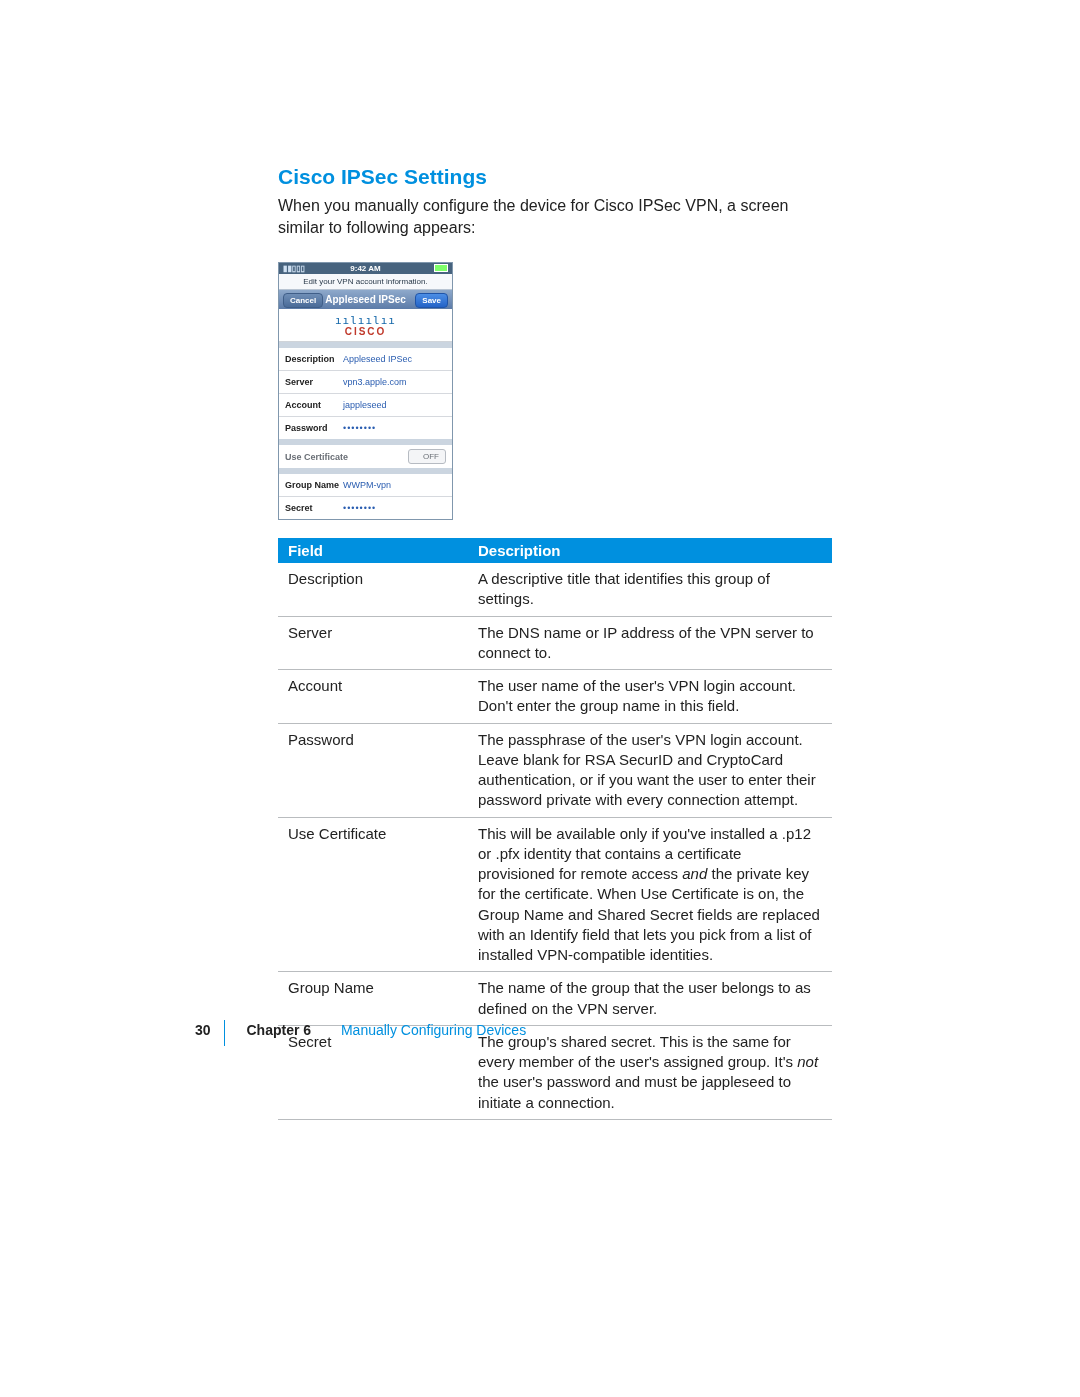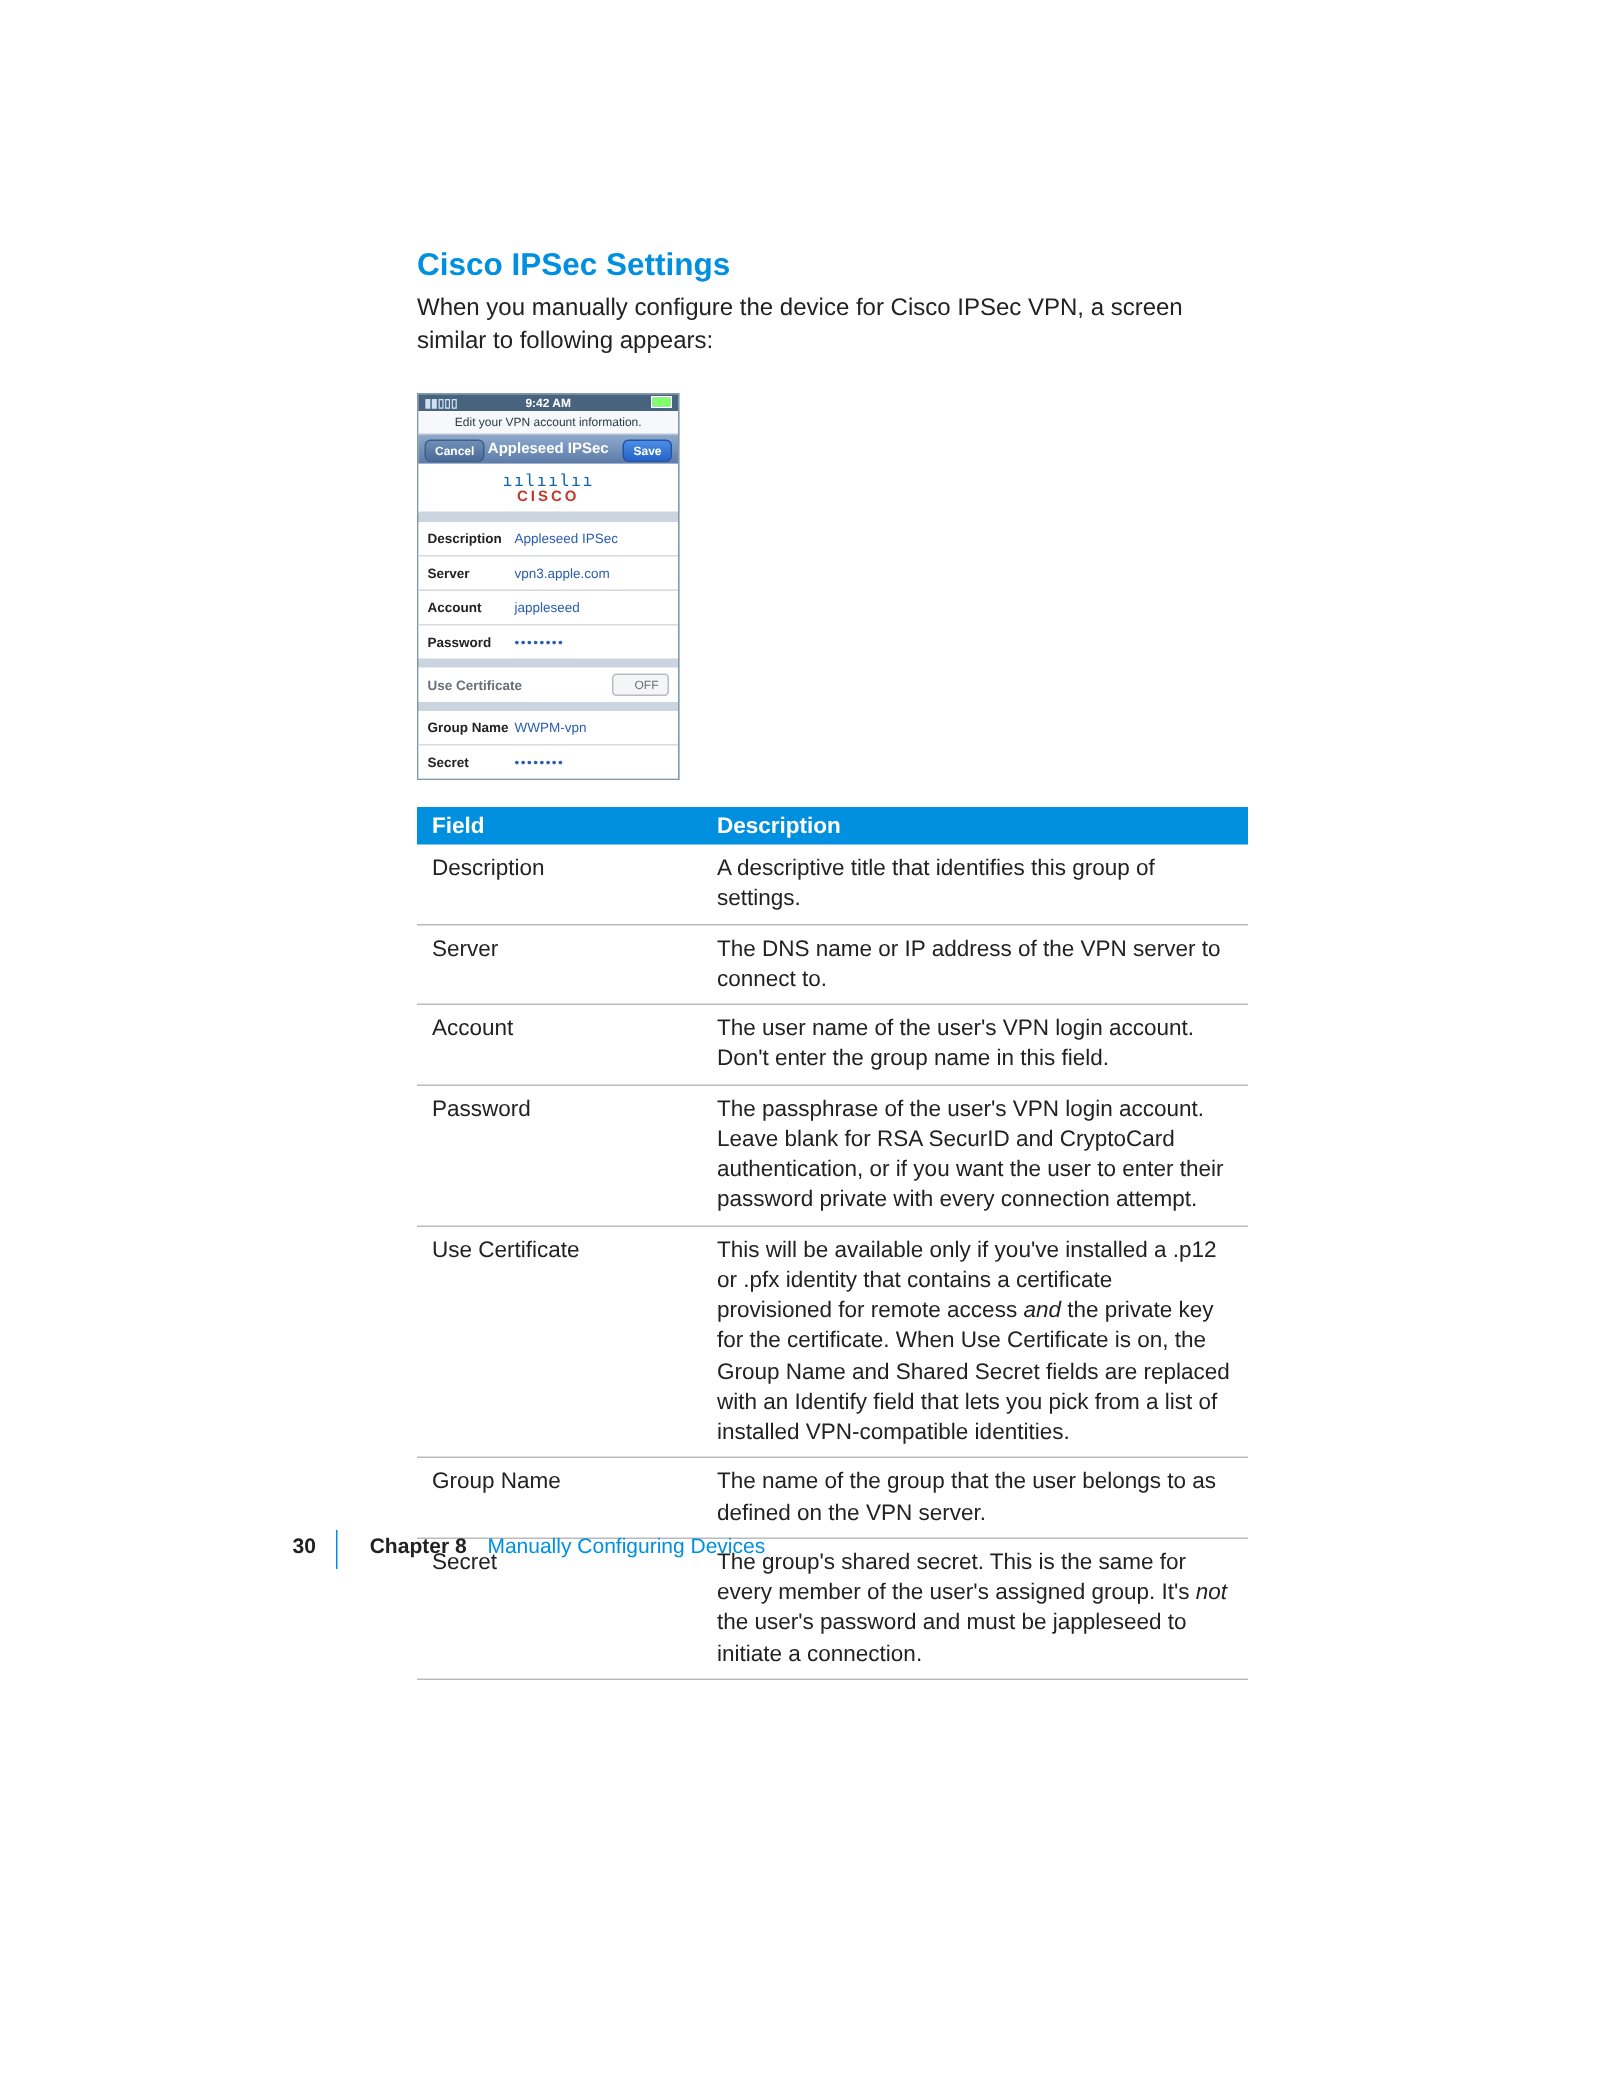--- a/index.html
+++ b/index.html
@@ -156,21 +156,21 @@
   .footer-rule {
     position: absolute;
     left: 224px;
     bottom: 139px;
     width: 1px;
     height: 26px;
     background: #0090df;
   }
   .footer .pg { font-weight: 600; margin-right: 32px; }
   .footer .chap { font-weight: 600; }
-  .footer .chapname { color: #0090df; margin-left: 10px; }
+  .footer .chapname { color: #0090df; margin-left: 26px; }
 </style>
 </head>
 <body>
 
 <div class="page">
 
   <div class="heading">Cisco IPSec Settings</div>
   <div class="body-text">When you manually configure the device for Cisco IPSec VPN, a screen similar to following appears:</div>
 
   <div class="screenshot">
@@ -262,17 +262,17 @@
         <td>
           <span>The group's shared secret. This is the same for every member of the user's assigned group. It's </span><em>not</em><span> the user's password and must be jappleseed to initiate a connection.</span>
         </td>
       </tr>
     </tbody>
   </table>
 
   <div class="footer-rule"></div>
   <div class="footer">
     <span class="pg">30</span>
-    <span class="chap">Chapter 8</span>
+    <span class="chap">Chapter 6</span>
     <span class="chapname">Manually Configuring Devices</span>
   </div>
 
 </div>
 
 </body></html>

